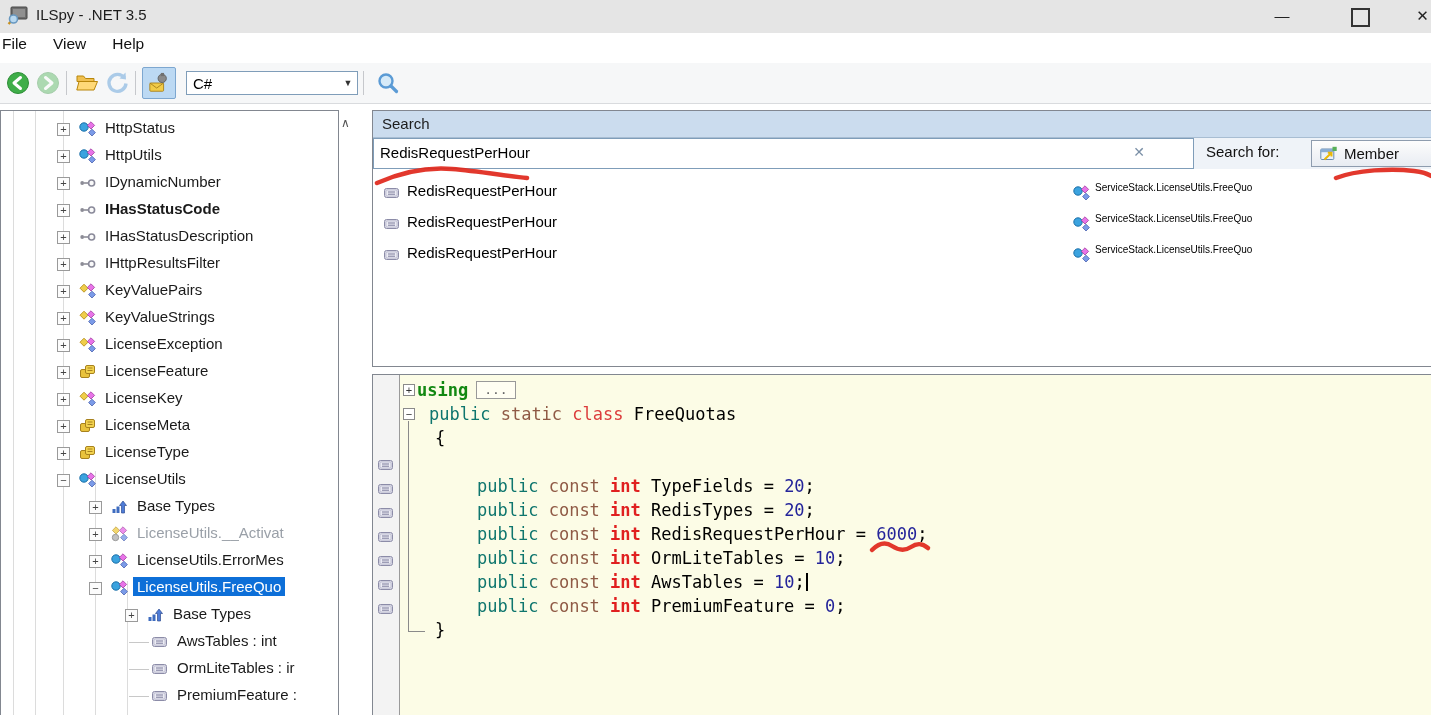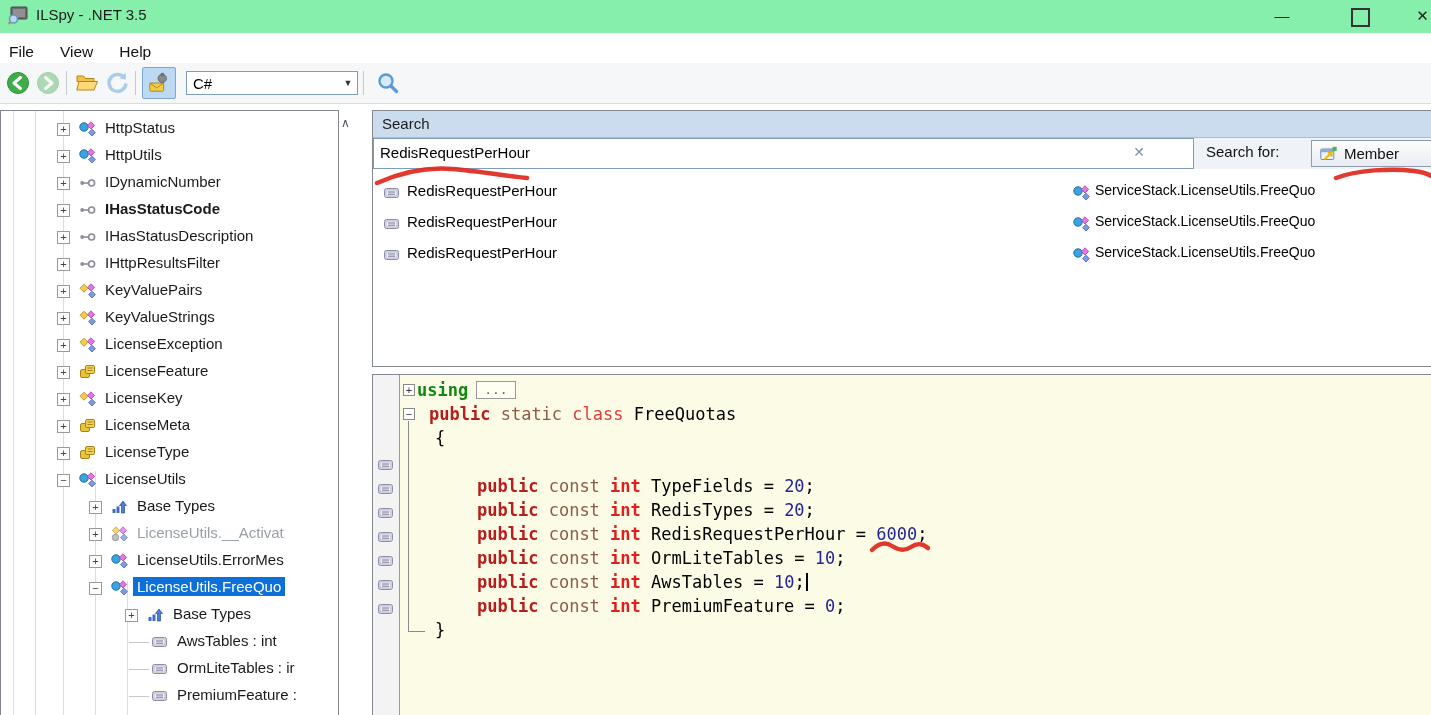--- a/index.html
+++ b/index.html
@@ -1,27 +1,27 @@
 <!DOCTYPE html>
 <html><head>
 <meta charset="utf-8">
 <style>
   html,body{margin:0;padding:0;background:#fff;}
   body{width:1431px;height:715px;overflow:hidden;position:relative;
        font-family:"Liberation Sans",sans-serif;color:#1a1a1a;-webkit-font-smoothing:antialiased;}
   .abs{position:absolute;}
   
-  #titlebar{left:0;top:0;width:1431px;height:33px;background:#86efac;}
+  #titlebar{left:0;top:0;width:1431px;height:33px;background:#e5e5e5;}
   #app-icon{left:6px;top:6px;width:24px;height:20px;}
   #app-title{left:36px;top:6px;font-size:15px;color:#1c1c1c;white-space:nowrap;}
   .winbtn{top:4px;width:28px;height:24px;text-align:center;font-size:15px;color:#222;line-height:24px;}
   #btn-min{left:1268px;} #btn-max{left:1346px;} #btn-close{left:1414px;width:17px;overflow:hidden;}
   #btn-max span{display:inline-block;width:15px;height:15px;border:2px solid #333;margin-top:4px;}
   
-  #menubar{left:0;top:33px;width:1431px;height:30px;background:#fff;display:flex;align-items:flex-end;padding-left:7px;box-sizing:border-box;gap:22px;}
+  #menubar{left:0;top:33px;width:1431px;height:30px;background:#fff;display:flex;align-items:flex-start;box-sizing:border-box;gap:22px;}
   .menu-item{font-size:15.5px;color:#111;padding:2px 2px;cursor:default;}
   
   #toolbar{left:0;top:63px;width:1431px;height:41px;background:#f6f7f8;border-bottom:1px solid #d9dbde;box-sizing:border-box;display:flex;align-items:center;}
   .tb-icon{width:26px;height:26px;display:flex;align-items:center;justify-content:center;}
   .tb-sep{width:1px;height:24px;background:#c6c8cc;margin:0 5px;}
   #tb-back{margin-left:5px;} #tb-forward{opacity:.4;margin-left:4px;}
   #tb-refresh{opacity:.55;margin-left:4px;}
   #tb-open{margin-left:2px;}
   #tb-visibility{width:32px;height:30px;background:#bcd9f3;border:1px solid #7da7d0;border-radius:2px;display:flex;align-items:center;justify-content:center;margin-left:1px;}
   #lang-combo{width:172px;height:24px;border:1px solid #7f9db9;background:#fff;margin-left:10px;display:flex;align-items:center;box-sizing:border-box;}
@@ -51,30 +51,30 @@
   #search-input .clear{position:absolute;right:48px;top:5px;font-size:14px;color:#7a8fa6;}
   #search-for-label{position:absolute;left:833px;top:5px;font-size:15px;color:#111;}
   #member-btn{position:absolute;left:938px;top:2px;height:27px;min-width:132px;border:1px solid #8e9cae;
        background:linear-gradient(#fdfdfd,#e8ecf2);display:flex;align-items:center;padding:0 8px;box-sizing:border-box;gap:6px;}
   #member-btn .mlabel{font-size:15px;color:#111;}
   #search-results{position:absolute;left:0;top:58px;width:100%;bottom:0;background:#fff;}
   .result-row{position:absolute;left:0;width:100%;height:31px;}
   .result-row .ricon{position:absolute;left:10px;top:8px;width:18px;height:16px;}
   .result-row .rname{position:absolute;left:34px;top:5px;font-size:15px;color:#000;white-space:nowrap;}
   .result-row .licon{position:absolute;left:700px;top:8px;width:18px;height:16px;}
-  .result-row .rloc{position:absolute;left:722px;top:5px;font-size:14px;color:#000;white-space:nowrap;}
+  .result-row .rloc{position:absolute;left:722px;top:5px;font-size:10px;color:#000;white-space:nowrap;}
   
   #code-panel{left:372px;top:374px;width:1062px;height:342px;background:#fcfce6;border:1px solid #828790;box-sizing:border-box;overflow:hidden;}
   #gutter-col{position:absolute;left:0;top:0;width:26px;height:100%;background:#f3f3f3;border-right:1px solid #9a9a9a;}
   .code-line{position:absolute;left:0;width:100%;height:24px;font-family:"DejaVu Sans Mono",monospace;font-size:17px;line-height:24px;white-space:pre;}
   .code-line .gico{position:absolute;left:4px;top:5px;width:18px;height:14px;}
   .code-line .foldbox{position:absolute;left:30px;top:6px;width:12px;height:12px;border:1px solid #8a8a8a;background:#fff;
        font-size:11px;line-height:10px;text-align:center;color:#333;box-sizing:border-box;font-family:"Liberation Sans",sans-serif;}
   .code-line .ctext{position:absolute;left:56px;top:0;}
-  .tk.ka{color:#b91c1c;font-weight:bold}
+  .tk.ka{color:#0f766e;font-weight:normal}
   .tk.km{color:#8f5a45}
   .tk.kt{color:#dc3c3c}
   .tk.kv{color:#e02020;font-weight:bold}
   .tk.ku{color:#128812;font-weight:bold}
   .tk.nm{color:#24249a}
   .tk.pl{color:#000}
   .collapsed-box{display:inline-block;border:1px solid #999;background:#fffef2;color:#666;padding:0 7px;margin-left:8px;
        font-size:13px;line-height:16px;vertical-align:2px;}
   .caret{display:inline-block;width:2px;height:18px;background:#000;vertical-align:-3px;margin-left:1px;}
   #fold-line{position:absolute;left:35px;width:16px;border-left:1px solid #8a8a8a;border-bottom:1px solid #8a8a8a;}

